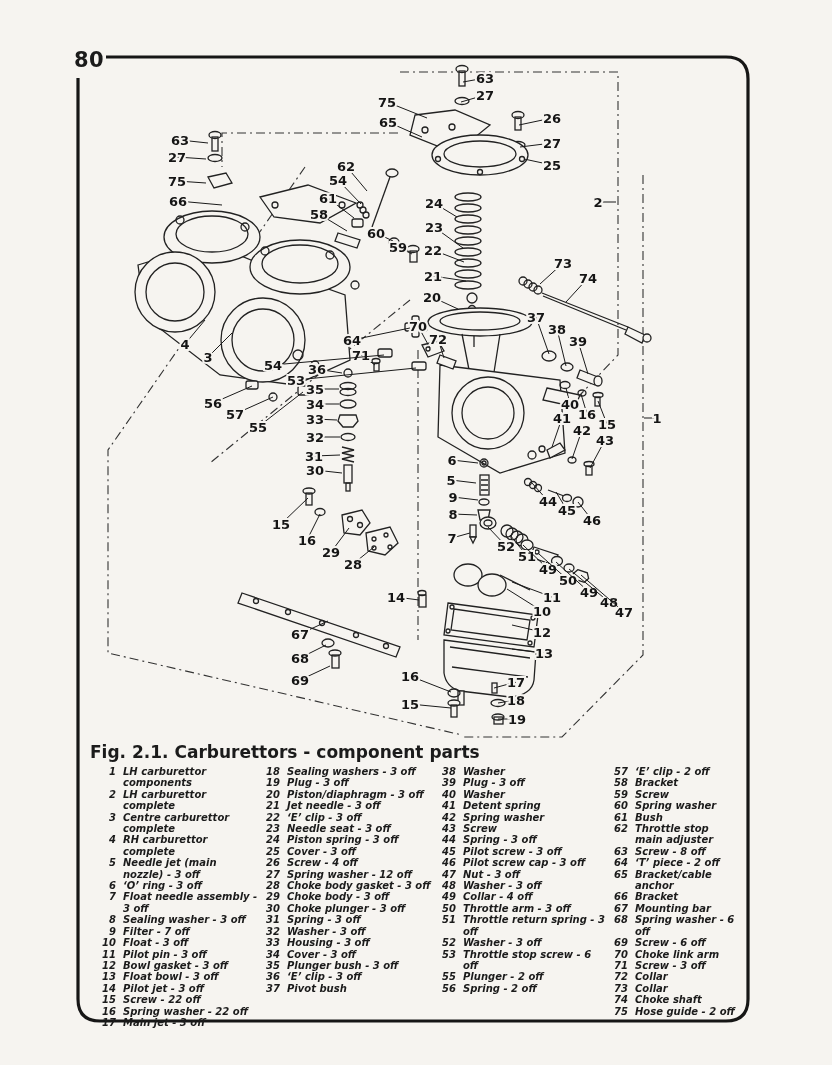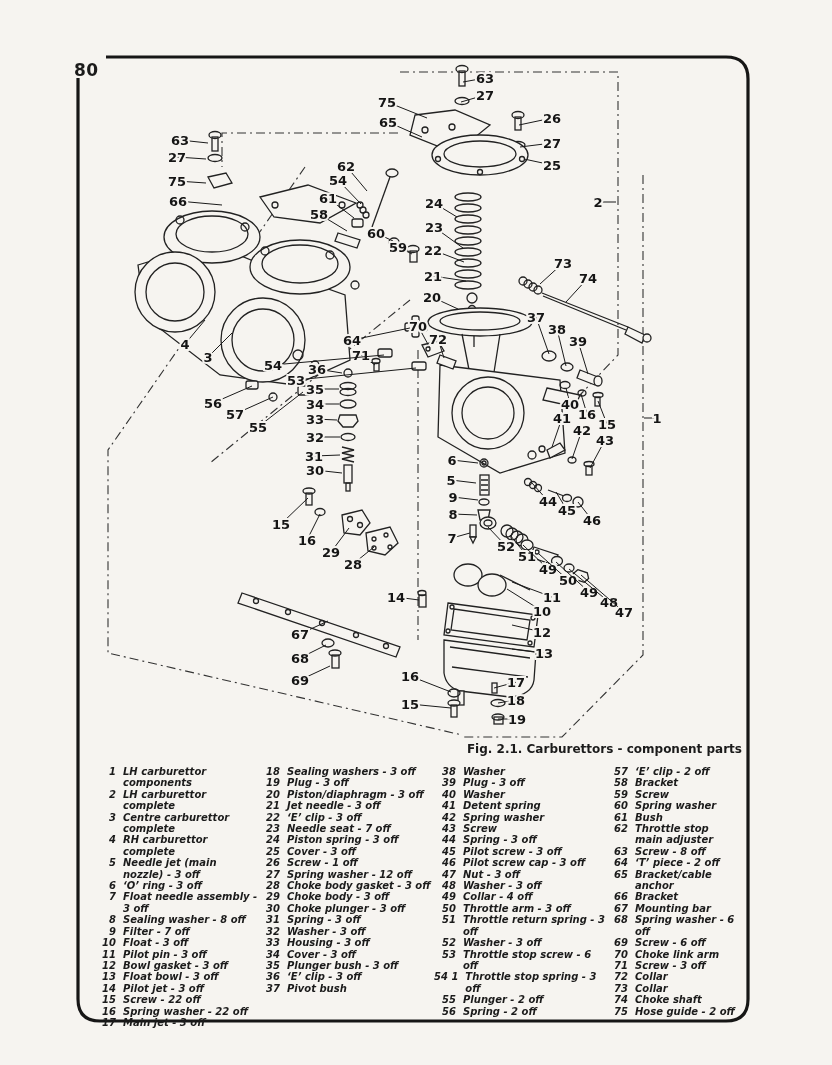--- a/index.html
+++ b/index.html
@@ -3,27 +3,27 @@
 <meta charset="utf-8">
 <style>
   html,body{margin:0;padding:0;}
   body{
     width:832px;height:1065px;position:relative;overflow:hidden;
     background:#f6f4f0;color:#1b1b1b;
     font-family:"DejaVu Sans","Liberation Sans",sans-serif;
   }
   .page-frame{position:absolute;left:0;top:0;width:832px;height:1065px;pointer-events:none;}
   .page-number{
-    position:absolute;left:74px;top:60px;font-size:17px;font-weight:bold;
+    position:absolute;left:74px;top:48px;font-size:21px;font-weight:bold;
     letter-spacing:0.5px;
   }
   .diagram-wrap{position:absolute;left:60px;top:55px;width:700px;height:690px;}
   .caption{
-    position:absolute;left:90px;right:90px;top:742px;text-align:right;
-    font-size:12px;font-weight:bold;
+    position:absolute;left:90px;right:90px;top:742px;text-align:left;
+    font-size:17px;font-weight:bold;
   }
   .parts-list{
     position:absolute;left:94px;top:766px;width:644px;display:flex;
     font-size:10px;font-weight:bold;font-style:italic;line-height:11.4px;
   }
   .pcol{flex:0 0 auto;}
   .pcol.c1{width:164px;}
   .pcol.c2{width:176px;}
   .pcol.c3{width:172px;}
   .pcol.c4{width:132px;}
@@ -485,21 +485,21 @@
       <div class="prow">
         <span class="pnum">6</span>
         <span class="plbl">‘O’ ring - 3 off</span>
       </div>
       <div class="prow">
         <span class="pnum">7</span>
         <span class="plbl">Float needle assembly - 3 off</span>
       </div>
       <div class="prow">
         <span class="pnum">8</span>
-        <span class="plbl">Sealing washer - 8 off</span>
+        <span class="plbl">Sealing washer - 3 off</span>
       </div>
       <div class="prow">
         <span class="pnum">9</span>
         <span class="plbl">Filter - 7 off</span>
       </div>
       <div class="prow">
         <span class="pnum">10</span>
         <span class="plbl">Float - 3 off</span>
       </div>
       <div class="prow">
@@ -547,33 +547,33 @@
       <div class="prow">
         <span class="pnum">21</span>
         <span class="plbl">Jet needle - 3 off</span>
       </div>
       <div class="prow">
         <span class="pnum">22</span>
         <span class="plbl">‘E’ clip - 3 off</span>
       </div>
       <div class="prow">
         <span class="pnum">23</span>
-        <span class="plbl">Needle seat - 7 off</span>
+        <span class="plbl">Needle seat - 3 off</span>
       </div>
       <div class="prow">
         <span class="pnum">24</span>
         <span class="plbl">Piston spring - 3 off</span>
       </div>
       <div class="prow">
         <span class="pnum">25</span>
         <span class="plbl">Cover - 3 off</span>
       </div>
       <div class="prow">
         <span class="pnum">26</span>
-        <span class="plbl">Screw - 1 off</span>
+        <span class="plbl">Screw - 4 off</span>
       </div>
       <div class="prow">
         <span class="pnum">27</span>
         <span class="plbl">Spring washer - 12 off</span>
       </div>
       <div class="prow">
         <span class="pnum">28</span>
         <span class="plbl">Choke body gasket - 3 off</span>
       </div>
       <div class="prow">
@@ -672,24 +672,20 @@
       </div>
       <div class="prow">
         <span class="pnum">52</span>
         <span class="plbl">Washer - 3 off</span>
       </div>
       <div class="prow">
         <span class="pnum">53</span>
         <span class="plbl">Throttle stop screw - 6 off</span>
       </div>
       <div class="prow">
-        <span class="pnum">54 1</span>
-        <span class="plbl">Throttle stop spring - 3 off</span>
-      </div>
-      <div class="prow">
         <span class="pnum">55</span>
         <span class="plbl">Plunger - 2 off</span>
       </div>
       <div class="prow">
         <span class="pnum">56</span>
         <span class="plbl">Spring - 2 off</span>
       </div>
     </div>
   <div class="pcol c4">
       <div class="prow">

